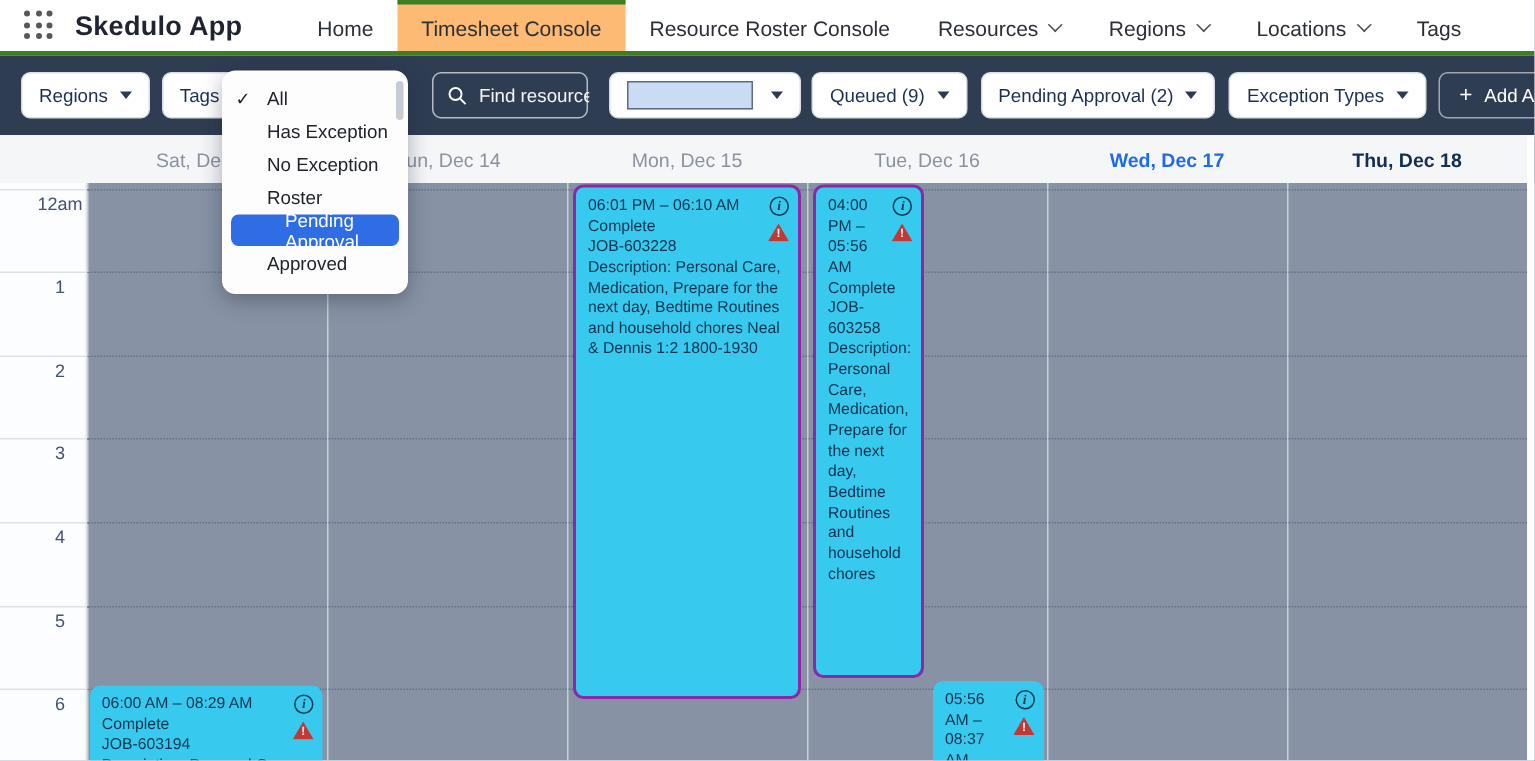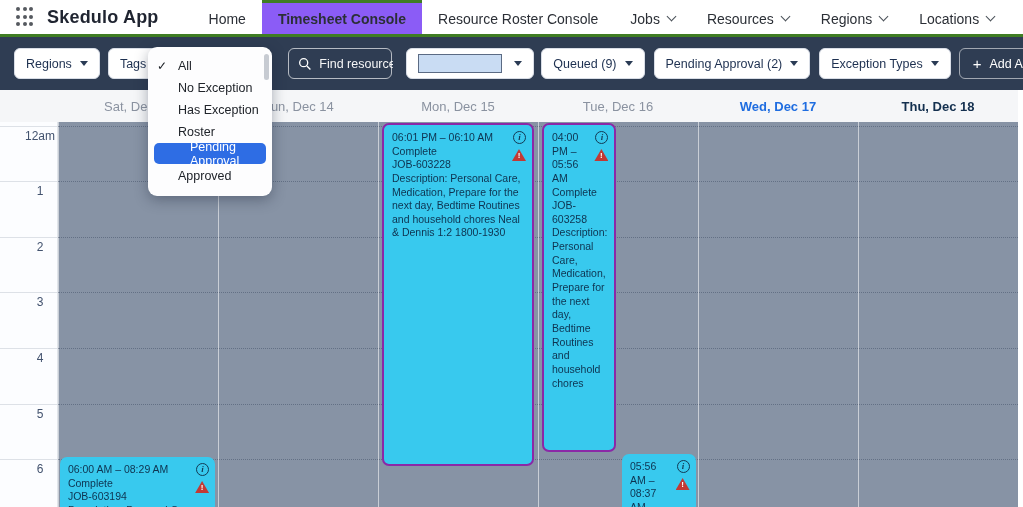--- a/index.html
+++ b/index.html
@@ -13,21 +13,21 @@
 
   
   .nav{position:absolute;left:0;top:0;width:1023px;height:37px;background:#fff;
        border-bottom:3px solid var(--green);display:flex;align-items:stretch;white-space:nowrap;}
   .waffle{width:20px;height:20px;display:grid;grid-template-columns:repeat(3,1fr);gap:2.5px;
           align-self:center;margin:0 14px 0 16px;cursor:pointer;}
   .waffle i{width:4px;height:4px;border-radius:50%;background:#55595f;}
   .app-title{font-size:18px;font-weight:700;color:#1f2430;align-self:center;margin-right:34px;letter-spacing:.2px;}
   .nav-item{display:flex;align-items:center;padding:0 16px;font-size:14px;color:#2b2f36;
             border-top:3px solid transparent;cursor:pointer;}
-  .nav-item.active{background:#8b5cf6;border-top-color:var(--green);font-weight:700;}
+  .nav-item.active{background:#fdba74;border-top-color:var(--green);font-weight:400;}
   .chev{width:7px;height:7px;border-right:1.6px solid #4a5158;border-bottom:1.6px solid #4a5158;
         transform:rotate(45deg);margin-left:8px;margin-top:-4px;}
 
   
   .toolbar{position:absolute;left:0;top:37px;width:1023px;height:53px;background:var(--toolbar);
            display:flex;align-items:center;padding:0 10px 0 14px;}
   .tb-btn{height:31px;background:#fff;border:1px solid #d8dde6;border-radius:6px;
           display:flex;align-items:center;padding:0 11px;font-size:12.5px;color:#1d3050;
           cursor:pointer;flex:none;}
   .caret{width:0;height:0;border-left:4px solid transparent;border-right:4px solid transparent;
@@ -104,24 +104,20 @@
       <div class="nav-item">
         <span>Home</span>
       </div>
       <div class="nav-item active">
         <span>Timesheet Console</span>
       </div>
       <div class="nav-item">
         <span>Resource Roster Console</span>
       </div>
       <div class="nav-item">
-        <span>Jobs</span>
-        <span class="chev"></span>
-      </div>
-      <div class="nav-item">
         <span>Resources</span>
         <span class="chev"></span>
       </div>
       <div class="nav-item">
         <span>Regions</span>
         <span class="chev"></span>
       </div>
       <div class="nav-item">
         <span>Locations</span>
         <span class="chev"></span>
@@ -247,24 +243,24 @@
     </div>
 </div>
 
 <div class="menu" id="status-menu">
   <div class="menu-scroll"></div>
 <div class="menu-item">
       <span class="check">✓</span>
       <span>All</span>
     </div>
     <div class="menu-item">
+      <span>Has Exception</span>
+    </div>
+    <div class="menu-item">
       <span>No Exception</span>
-    </div>
-    <div class="menu-item">
-      <span>Has Exception</span>
     </div>
     <div class="menu-item">
       <span>Roster</span>
     </div>
     <div class="menu-item selected">
       <span>Pending Approval</span>
     </div>
     <div class="menu-item">
       <span>Approved</span>
     </div>

